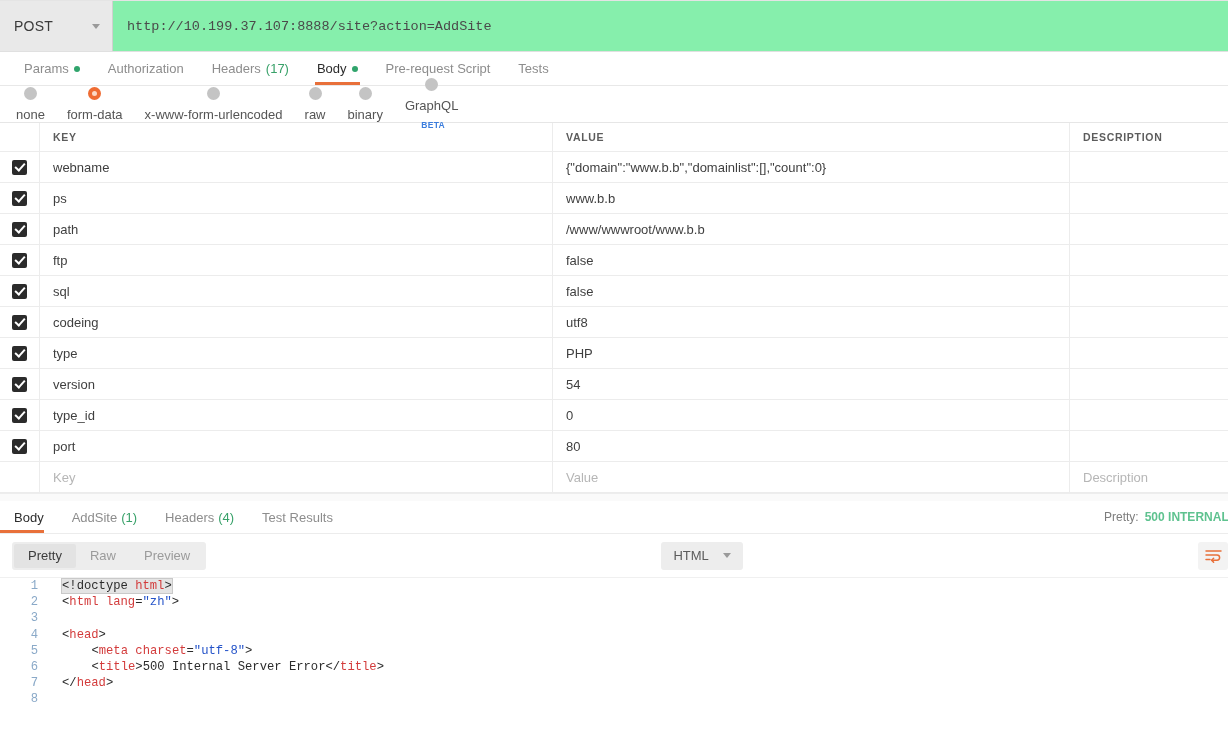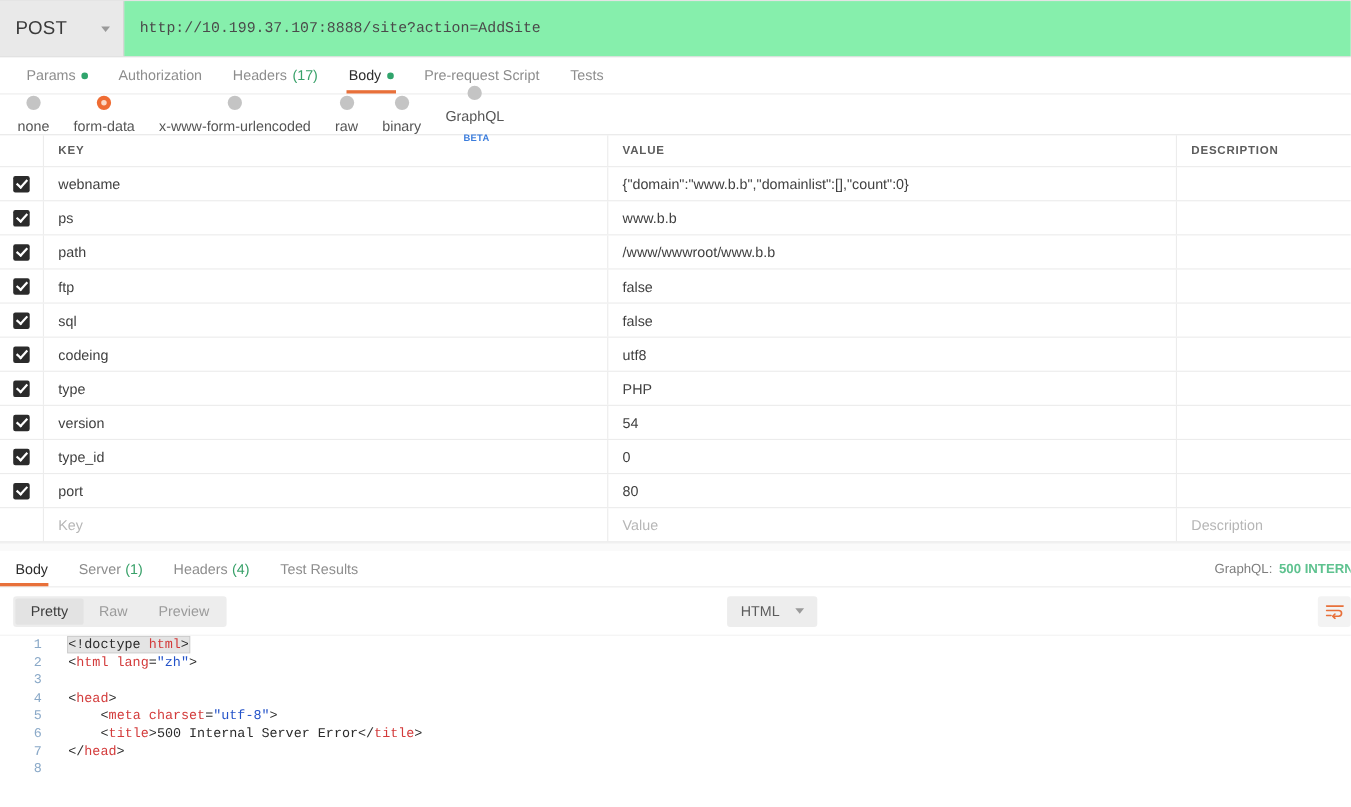--- a/index.html
+++ b/index.html
@@ -25,21 +25,21 @@
   #method-select {
     width: 113px;
     display: flex;
     align-items: center;
     justify-content: space-between;
     padding: 0 12px 0 14px;
     background: #e9e9e9;
     border-right: 1px solid #d0d0d0;
     cursor: pointer;
   }
-  #method-select .m-label { font-size: 17px; color: #3a3a3a; letter-spacing: .2px; }
+  #method-select .m-label { font-size: 14px; color: #3a3a3a; letter-spacing: .2px; }
   .caret {
     width: 0; height: 0;
     border-left: 4.5px solid transparent;
     border-right: 4.5px solid transparent;
     border-top: 5px solid #9a9a9a;
   }
   #url-input-wrap {
     flex: 1;
     display: flex;
     align-items: center;
@@ -538,33 +538,33 @@
 </div>
 
 <div id="resp-divider"></div>
 
 <div id="resp-tabs">
   <div id="resp-tabs-inner" style="display:flex;align-items:flex-end;">
       <div class="stab active">
         <span>Body</span>
       </div>
       <div class="stab">
-        <span>Server</span>
+        <span>AddSite</span>
         <span class="count-green">(1)</span>
       </div>
       <div class="stab">
         <span>Headers</span>
         <span class="count-green">(4)</span>
       </div>
       <div class="stab">
         <span>Test Results</span>
       </div>
     </div>
   <div id="status-area">
-    <span class="s-label">GraphQL:</span>
+    <span class="s-label">Pretty:</span>
     <span class="s-value">500 INTERNAL SE</span>
   </div>
 </div>
 
 <div id="view-toolbar">
   <div class="seg-group" id="view-modes">
       <div class="seg active">Pretty</div>
       <div class="seg">Raw</div>
       <div class="seg">Preview</div>
     </div>

